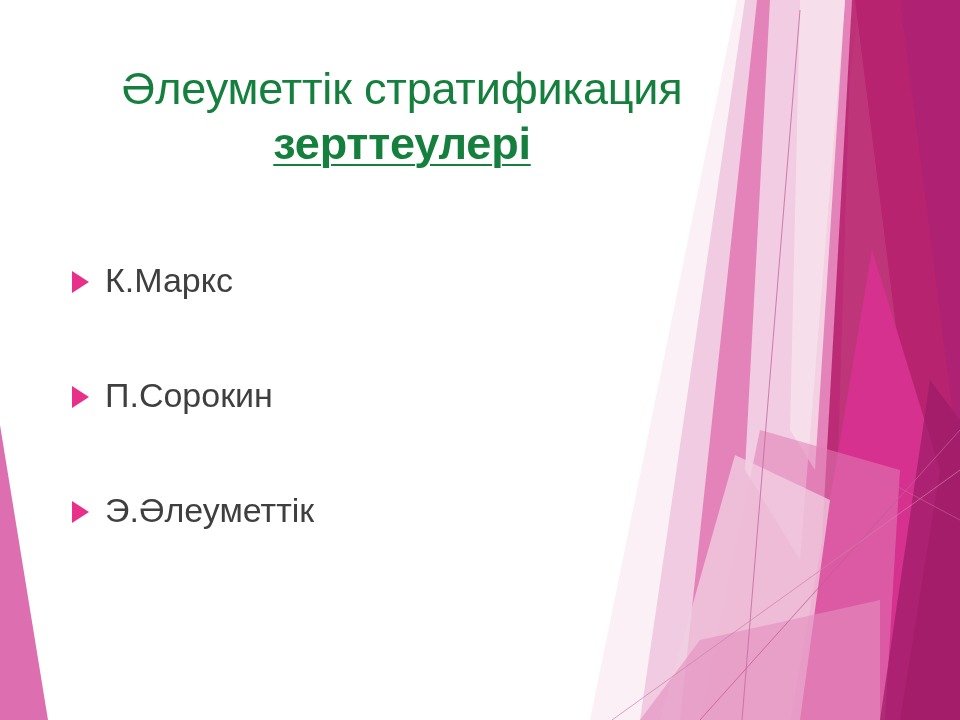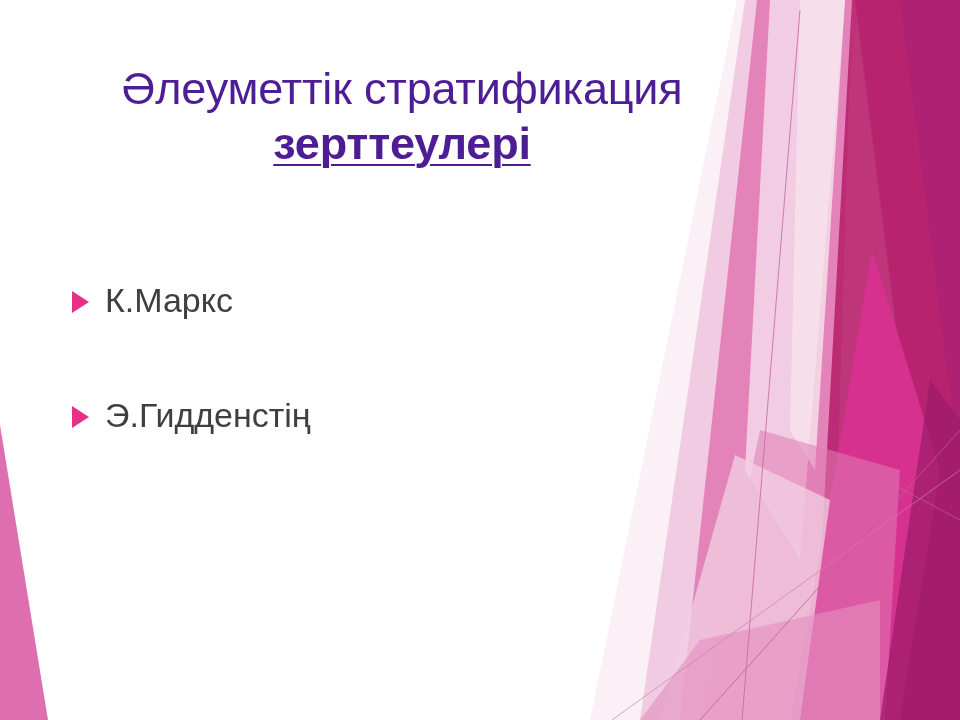--- a/index.html
+++ b/index.html
@@ -40,35 +40,35 @@
     text-align: center;
   }
   #title-line-1,
   #title-line-2 {
     display: block;
     font-family: "Liberation Sans", "DejaVu Sans", sans-serif;
     font-size: 45px;
     font-weight: 400;
     line-height: 1.22;
     letter-spacing: -0.2px;
-    color: #4c1d95;
+    color: #15803d;
     white-space: nowrap;
   }
   #title-line-2 {
     text-decoration: underline;
     text-underline-offset: 5px;
     text-decoration-thickness: 2px;
     font-weight: bold;
   }
 
   
   #bullet-list {
     position: absolute;
     left: 72px;
-    top: 272px;
+    top: 252px;
     width: 620px;
     margin: 0;
     padding: 0;
     list-style: none;
   }
   .bullet-row {
     display: flex;
     align-items: center;
     height: 58px;
     margin-bottom: 57px;
@@ -141,17 +141,21 @@
     <span id="title-line-2">зерттеулері</span>
   </div>
 
   <ul id="bullet-list">
     <li class="bullet-row">
       <span class="bullet-marker"></span>
       <span class="bullet-text">К.Маркс</span>
     </li>
     <li class="bullet-row">
       <span class="bullet-marker"></span>
-      <span class="bullet-text">Э.Гидденстің</span>
+      <span class="bullet-text">П.Сорокин</span>
+    </li>
+    <li class="bullet-row">
+      <span class="bullet-marker"></span>
+      <span class="bullet-text">Э.Әлеуметтік</span>
     </li>
   </ul>
 
 </div>
 
 </body></html>

